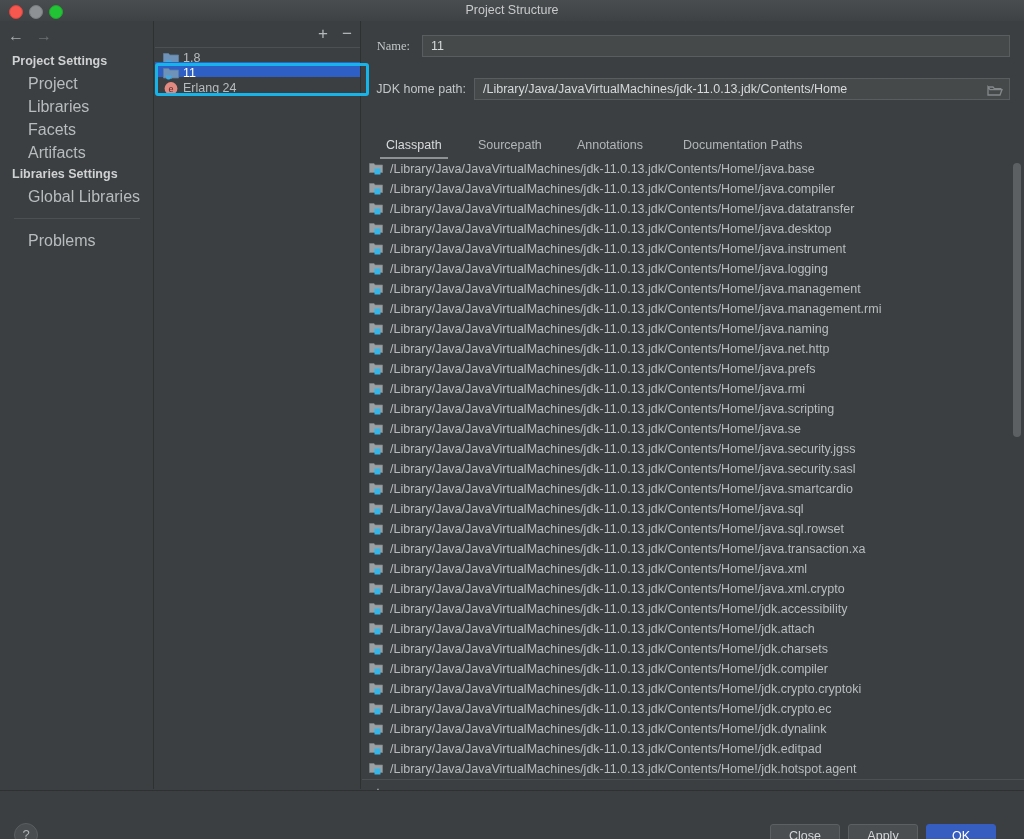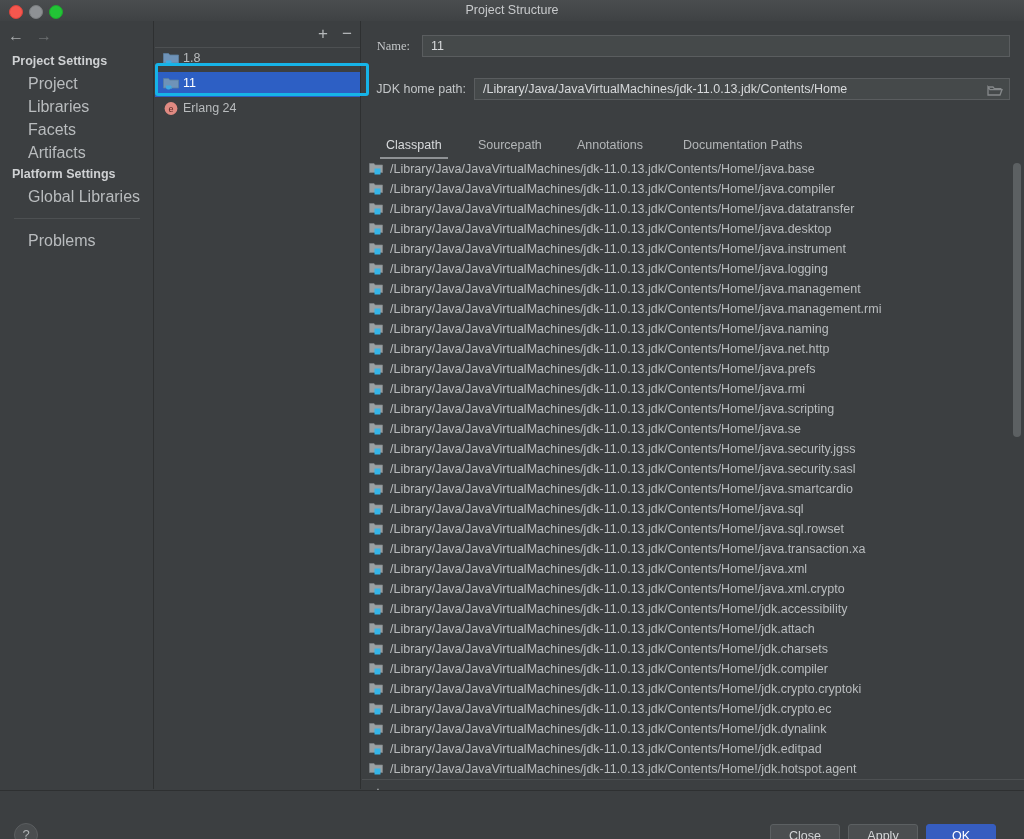--- a/index.html
+++ b/index.html
@@ -76,21 +76,21 @@
   .sdk-toolbar {
     position: relative; height: 26px; border-bottom: 1px solid #4d5052;
   }
   .tb-btn {
     position: absolute; top: 3px; width: 20px; height: 20px;
     color: #b6b9bb; font-size: 17px; line-height: 20px; text-align: center;
   }
   .tb-plus  { left: 158px; }
   .tb-minus { left: 182px; }
   .sdk-row {
-    position: relative; height: 25px; line-height: 23px;
+    position: relative; height: 15px; line-height: 23px;
     font-size: 12.5px; color: #b9bcbe;
     padding-left: 28px; box-sizing: border-box;
   }
   .sdk-row.selected { background: #2d5fc4; color: #ffffff; }
   .sdk-icon { position: absolute; left: 8px; top: 4px; width: 16px; height: 15px; }
 
   
   .detail {
     position: absolute; left: 362px; top: 0; width: 662px; height: 768px;
     background: #3c3f41;
@@ -208,21 +208,21 @@
       <div class="navarrows">
         <div class="arrow back" style="left:6px;">←</div>
         <div class="arrow fwd" style="left:34px;">→</div>
       </div>
       <div id="nav-body" style="position:absolute;left:0;top:30px;width:154px;">
           <div class="nav-header">Project Settings</div>
           <div class="nav-item">Project</div>
           <div class="nav-item">Libraries</div>
           <div class="nav-item">Facets</div>
           <div class="nav-item">Artifacts</div>
-          <div class="nav-header">Platform Settings</div>
+          <div class="nav-header">Libraries Settings</div>
           <div class="nav-item">Global Libraries</div>
           <div class="nav-sep"></div>
           <div class="nav-item">Problems</div>
         </div>
     </div>
 
     <div class="sdklist">
       <div class="sdk-toolbar">
         <div class="tb-btn tb-plus">+</div>
         <div class="tb-btn tb-minus">−</div>

